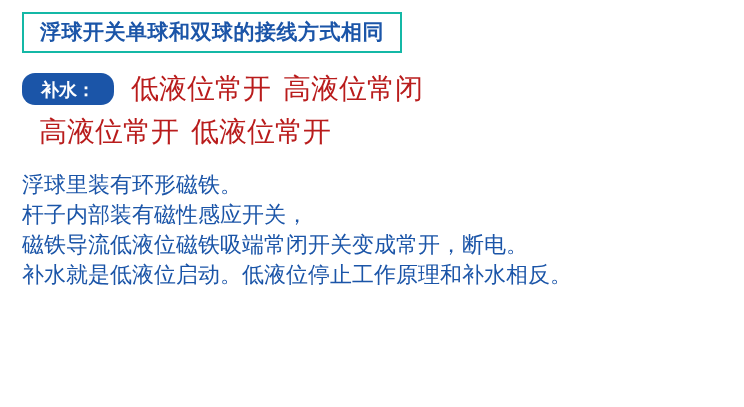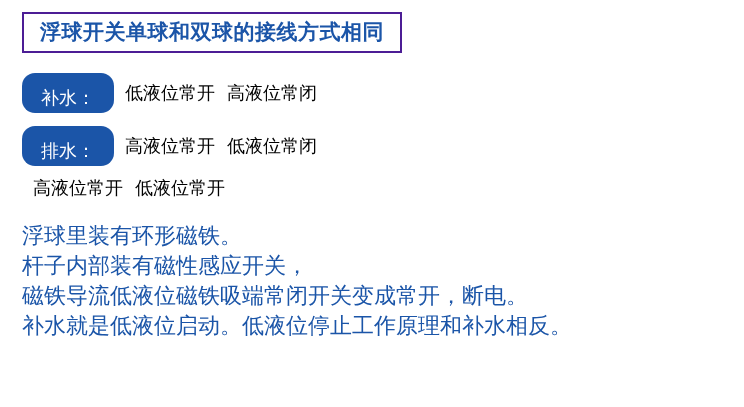--- a/index.html
+++ b/index.html
@@ -21,21 +21,21 @@
     box-sizing: border-box;
     padding: 0;
   }
 
   
   .title-wrap {
     margin: 12px 0 0 22px;
   }
   .title-box {
     display: inline-block;
-    border: 2px solid #4c1d95;
+    border: 2px solid #14b8a6;
     padding: 7px 16px 9px 16px;
     box-sizing: border-box;
   }
   .title-text {
     font-size: 21px;
     font-weight: bold;
     color: #1b55a8;
     letter-spacing: 0.5px;
     line-height: 1;
     white-space: nowrap;
@@ -50,32 +50,32 @@
     align-items: center;
     margin-bottom: 13px;
   }
   .tag-label {
     display: inline-flex;
     align-items: center;
     justify-content: center;
     background: #1b55a8;
     color: #ffffff;
     font-size: 18px;
-    font-weight: normal;
+    font-weight: bold;
     border-radius: 13px;
-    padding: 16px 14px 6px 14px;
+    padding: 8px 14px 6px 14px;
     min-width: 92px;
     box-sizing: border-box;
     line-height: 1;
     white-space: nowrap;
   }
   .tag-value {
-    margin-left: 11px;
-    font-size: 18px;
-    color: #000000;
+    margin-left: 17px;
+    font-size: 28px;
+    color: #b91c1c;
     line-height: 1;
     white-space: nowrap;
   }
   .tag-value .gap {
     display: inline-block;
     width: 12px;
   }
 
   
   .body-block {
@@ -99,24 +99,20 @@
     </div>
   </div>
 
   <div class="tags">
 
     <div class="tag-row">
       <span class="tag-label">补水：</span>
       <span class="tag-value"><span>低液位常开</span><span class="gap"></span><span>高液位常闭</span></span>
     </div>
 
-    <div class="tag-row">
-      <span class="tag-label">排水：</span>
-      <span class="tag-value"><span>高液位常开</span><span class="gap"></span><span>低液位常闭</span></span>
-    </div>
 
     <div class="tag-row">
       <span class="tag-value"><span>高液位常开</span><span class="gap"></span><span>低液位常开</span></span>
     </div>
 
   </div>
 
   <div class="body-block">
     <div class="body-line">浮球里装有环形磁铁。</div>
     <div class="body-line">杆子内部装有磁性感应开关，</div>

